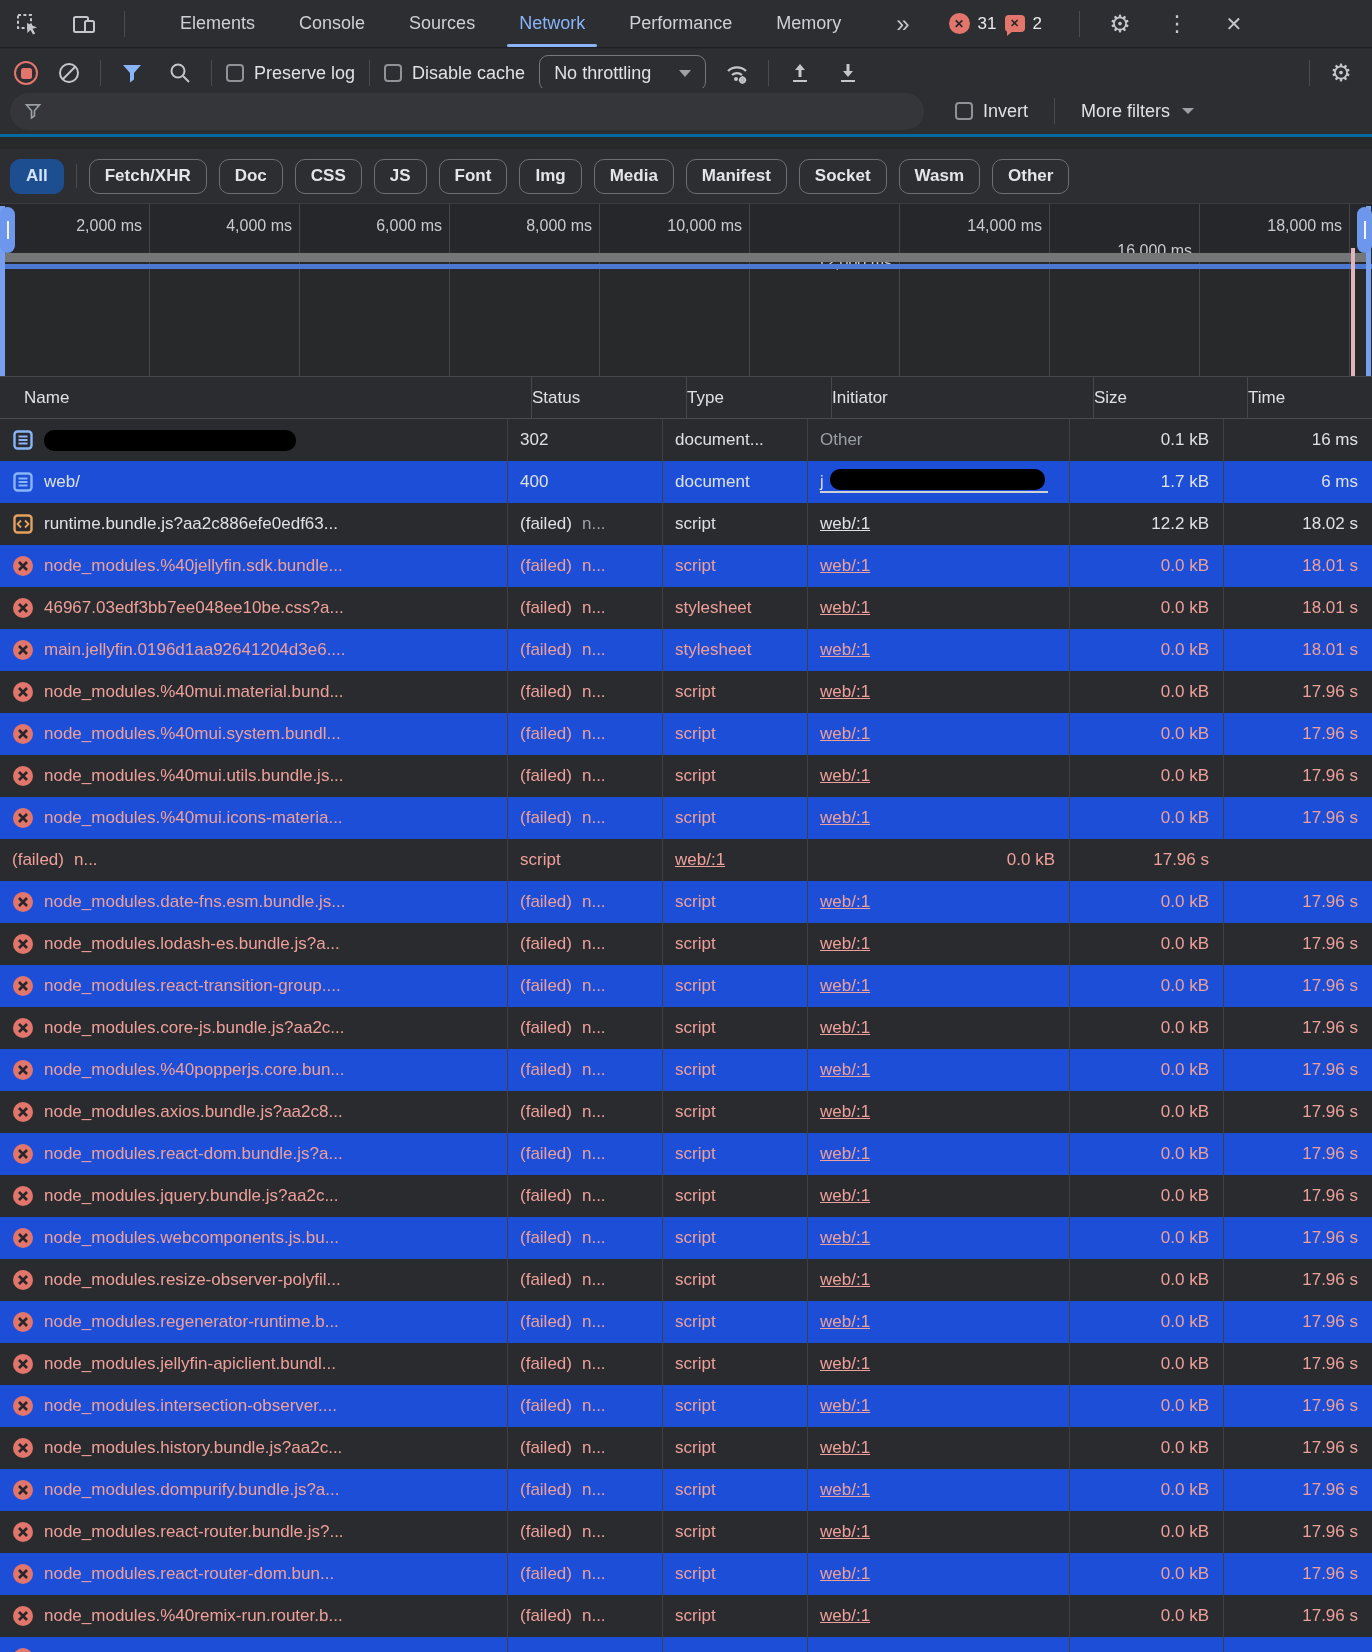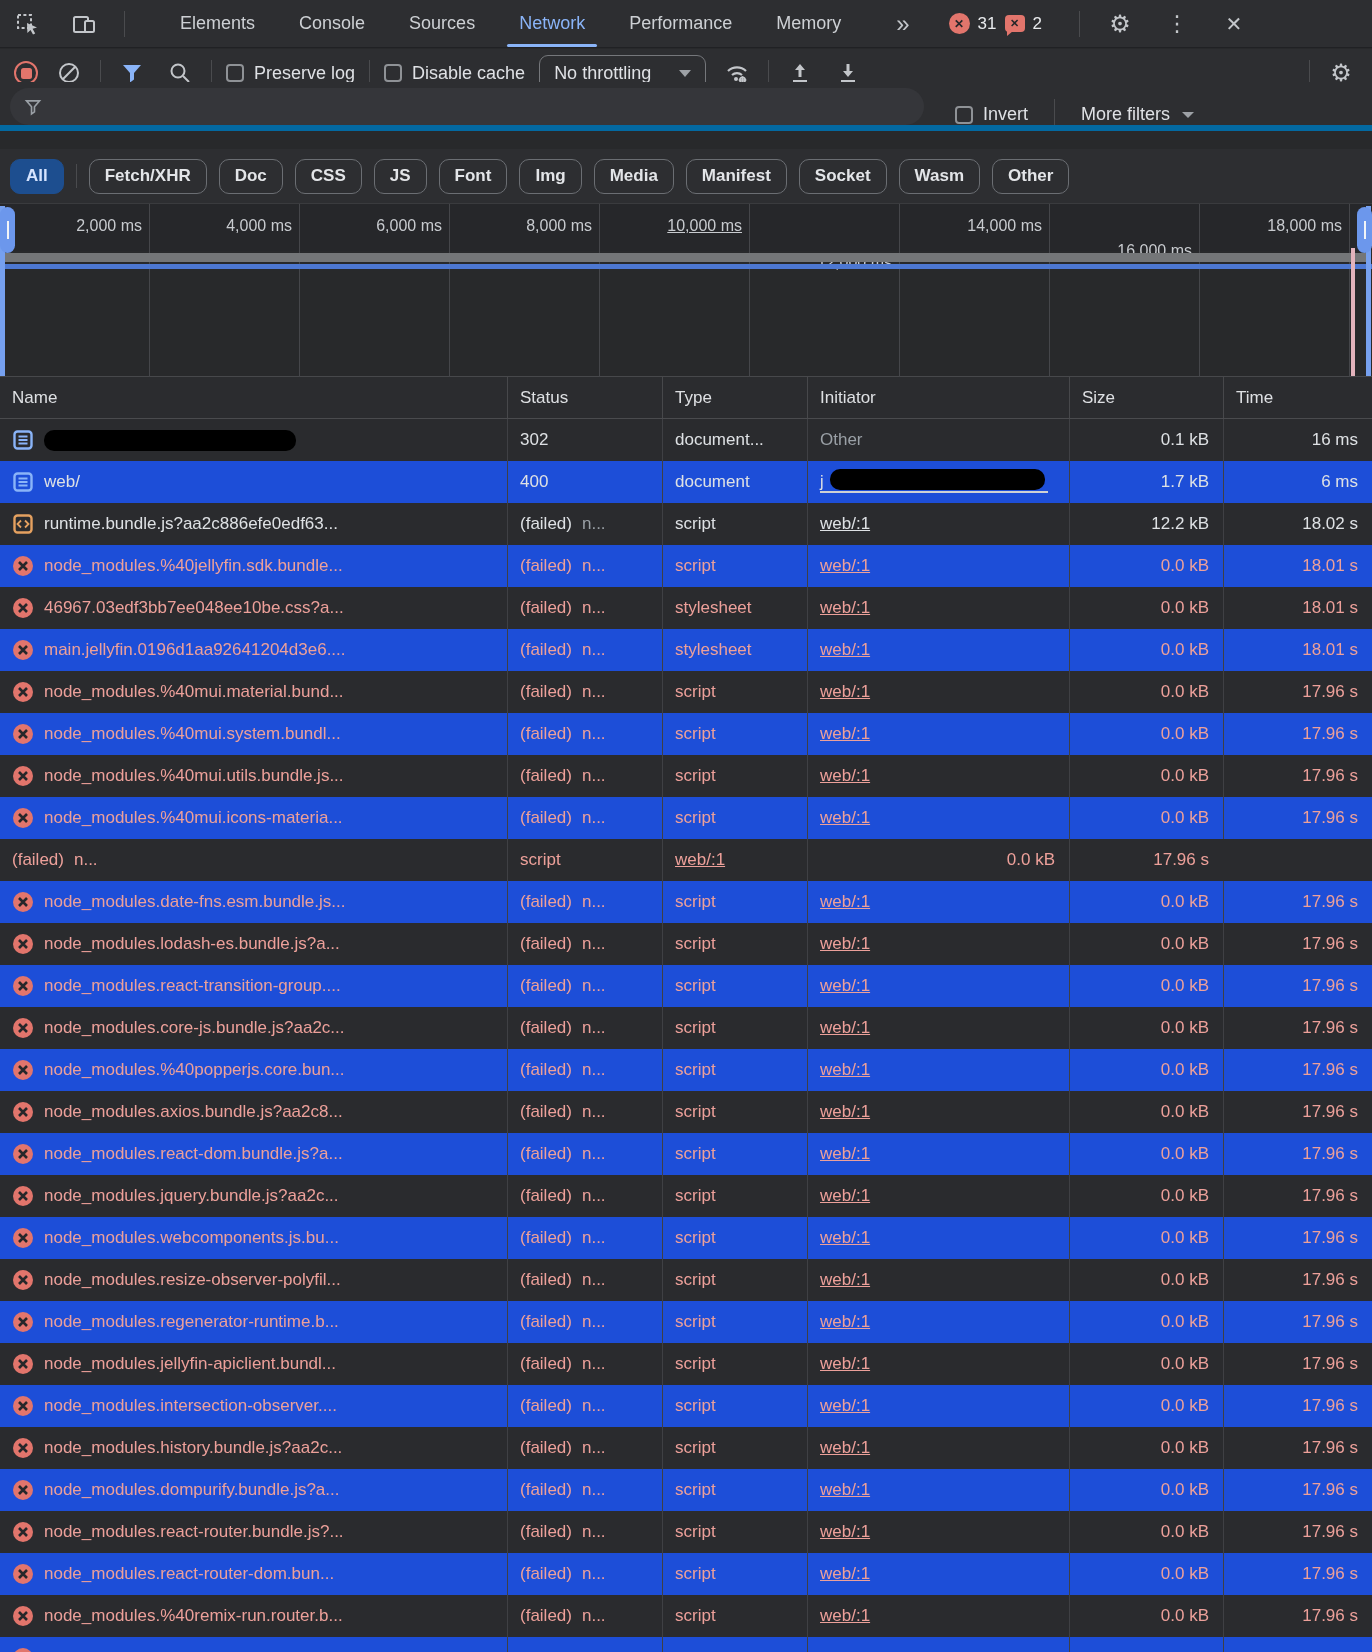--- a/index.html
+++ b/index.html
@@ -34,22 +34,22 @@
   .rec i { width:11px; height:11px; background:#e2756c; border-radius:2.5px; }
   .checkwrap { display:flex; align-items:center; gap:10px; cursor:pointer; }
   .checkbox { width:18px; height:18px; border:2px solid #8f9296; border-radius:4px; background:transparent; flex:none; }
   .checklabel { font-size:18px; color:#dfe1e5; }
   .select { height:36px; border:1px solid #75777b; border-radius:9px; display:flex; align-items:center; gap:28px;
             padding:0 14px; font-size:18px; color:#dfe1e5; cursor:pointer; }
   .caret { width:0; height:0; border-left:6px solid transparent; border-right:6px solid transparent; border-top:7px solid #9da1a6; }
   .spacer { flex:1; }
 
   
-  .filterrow { position:absolute; left:0; top:82px; width:100%; height:49px; background:#2d2e31;
-               border-bottom:6px solid #0369a1; display:flex; align-items:flex-end; padding:0 10px; }
+  .filterrow { position:absolute; left:0; top:88px; width:100%; height:49px; background:#2d2e31;
+               border-bottom:3px solid #0369a1; display:flex; align-items:center; padding:0 10px; }
   .filterpill { width:914px; height:37px; background:#35363a; border-radius:19px; display:flex; align-items:center;
                 padding:0 14px; gap:10px; flex:none; }
   .filterpill input { flex:1; background:transparent; border:none; outline:none; color:#dfe1e5; font-size:17px; font-family:inherit; }
   .morefilters { display:flex; align-items:center; gap:12px; font-size:18px; color:#dfe1e5; margin-right:168px; cursor:pointer; }
   .morefilters .caret { border-top-width:6px; }
 
   
   .chipsrow { position:absolute; left:0; top:149px; width:100%; height:54px; background:#2d2e31;
               display:flex; align-items:center; padding:0 10px; gap:12px; }
   .chip { height:35px; display:flex; align-items:center; padding:0 15px; border:1px solid #6b6e73; border-radius:10px;
@@ -66,21 +66,21 @@
   .ovgray { position:absolute; left:4px; right:6px; top:49px; height:9px; background:#747678; }
   .ovblue { position:absolute; left:0; right:0; top:60px; height:5px; background:#4d78d2; }
   .edge-strip { position:absolute; top:2px; bottom:0; width:5px; background:#76a0ef; }
   .handle { position:absolute; top:3px; width:15px; height:46px; background:#6c97ec; border-radius:8px; cursor:ew-resize; }
   .handle i { position:absolute; left:50%; top:14px; width:2px; height:18px; background:#f2f4f7; transform:translateX(-50%); }
   .loadline { position:absolute; left:1351px; top:44px; bottom:0; width:4px; background:#e3b3bc; }
 
   
   .thead { position:absolute; left:0; top:377px; width:100%; height:42px; background:#2b2c2f;
            border-bottom:1px solid #4a4b4e; display:grid; grid-template-columns:507px 155px 145px 262px 154px 149px; }
-  .thead .hcell { display:flex; align-items:center; padding-left:12px; font-size:17px; color:#dee0e3; border-left:1px solid #47484b; }
+  .thead .hcell { display:flex; align-items:center; font-size:17px; color:#dee0e3; border-left:1px solid #47484b;margin-left:24px; }
   .thead .hcell:first-child { border-left:none; }
   .thead .hcell.right { justify-content:flex-start; }
   .rows { position:absolute; left:0; top:419px; width:100%; height:1233px; overflow:hidden; }
   .row { display:grid; grid-template-columns:507px 155px 145px 262px 154px 149px; height:42px; cursor:pointer; }
   .row.odd { background:#2a2b2e; }
   .row.even { background:#1d4ed8; }
   .cell { display:flex; align-items:center; padding-left:12px; font-size:17px; overflow:hidden; white-space:nowrap;
           border-left:1px solid #3f4044; }
   .cell:first-child { border-left:none; }
   .cell.num { justify-content:flex-end; padding-right:14px; padding-left:0; }
@@ -234,21 +234,21 @@
       <div class="chip">Wasm</div>
       <div class="chip">Other</div>
     </div>
 
   <div class="overview">
     <div class="ruler" id="ruler">
         <span class="ticklabel" style="right: 1230px;">2,000 ms</span>
         <span class="ticklabel" style="right: 1080px;">4,000 ms</span>
         <span class="ticklabel" style="right: 930px;">6,000 ms</span>
         <span class="ticklabel" style="right: 780px;">8,000 ms</span>
-        <span class="ticklabel" style="right: 630px; text-decoration: underline;">10,000 ms</span>
+        <span class="ticklabel" style="right: 630px;">10,000 ms</span>
         <span class="ticklabel" style="right: 480px; margin-top: 37px;">12,000 ms</span>
         <span class="ticklabel" style="right: 330px;">14,000 ms</span>
         <span class="ticklabel" style="right: 180px; margin-top: 25px;">16,000 ms</span>
         <span class="ticklabel" style="right: 30px;">18,000 ms</span>
       </div>
     <div id="gridlines">
         <div class="gridline" style="left: 149px;"></div>
         <div class="gridline" style="left: 299px;"></div>
         <div class="gridline" style="left: 449px;"></div>
         <div class="gridline" style="left: 599px;"></div>

